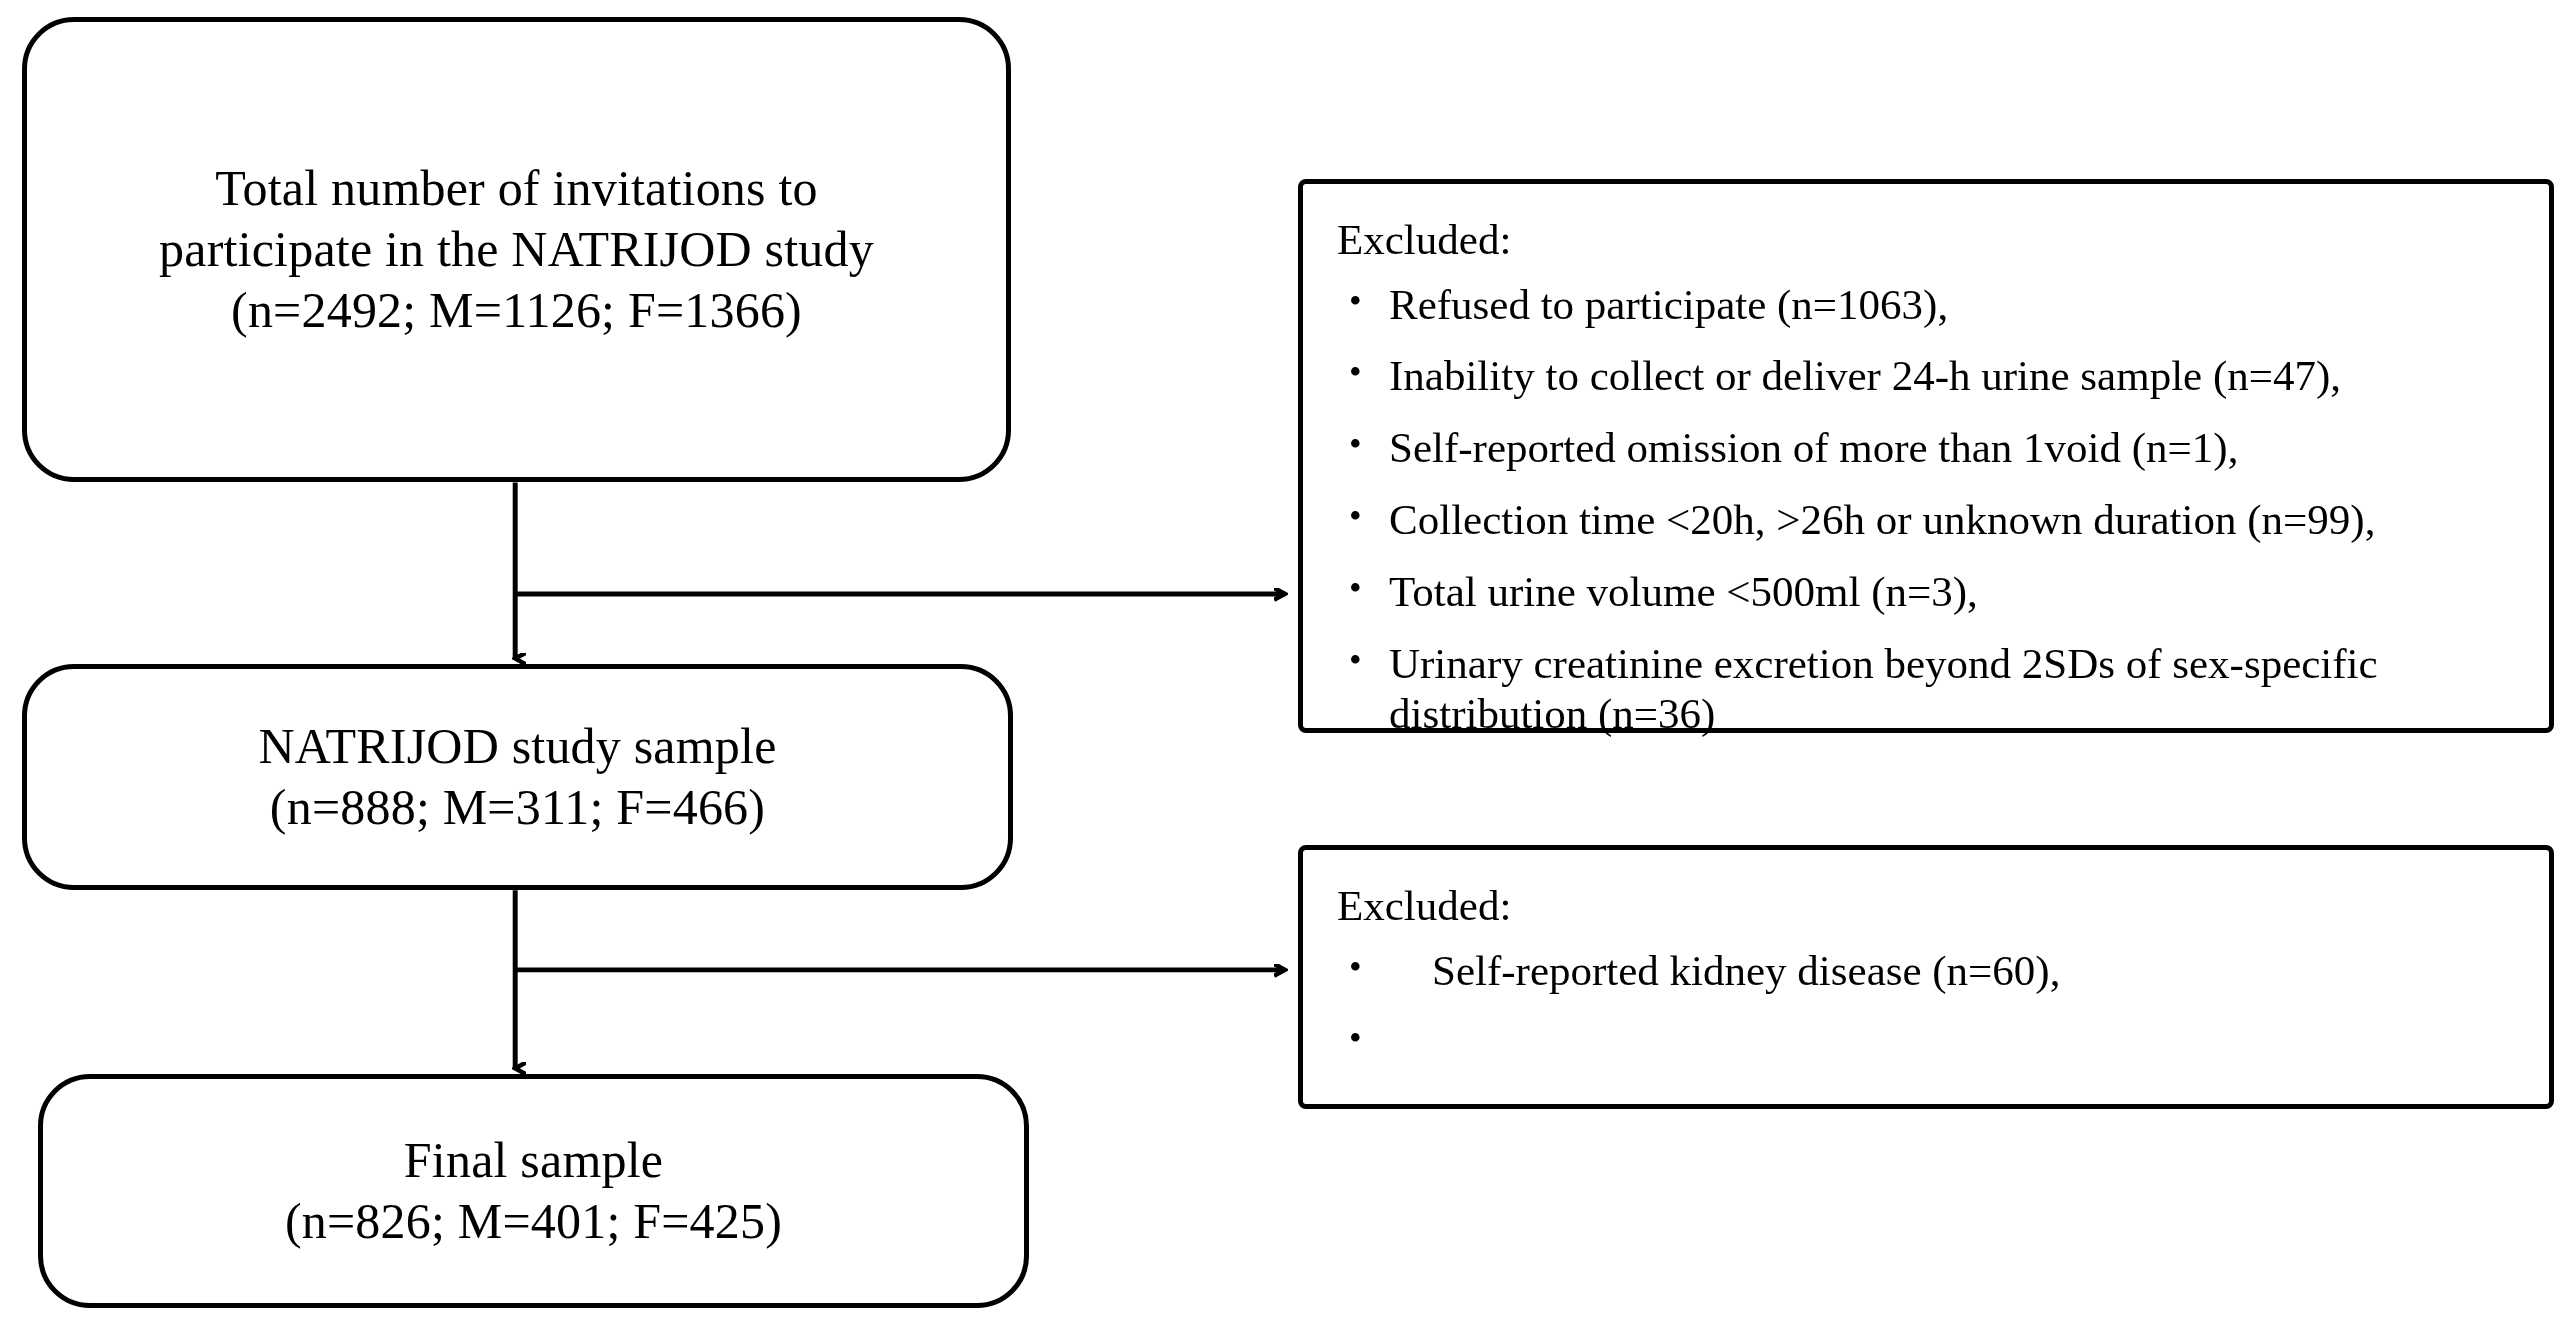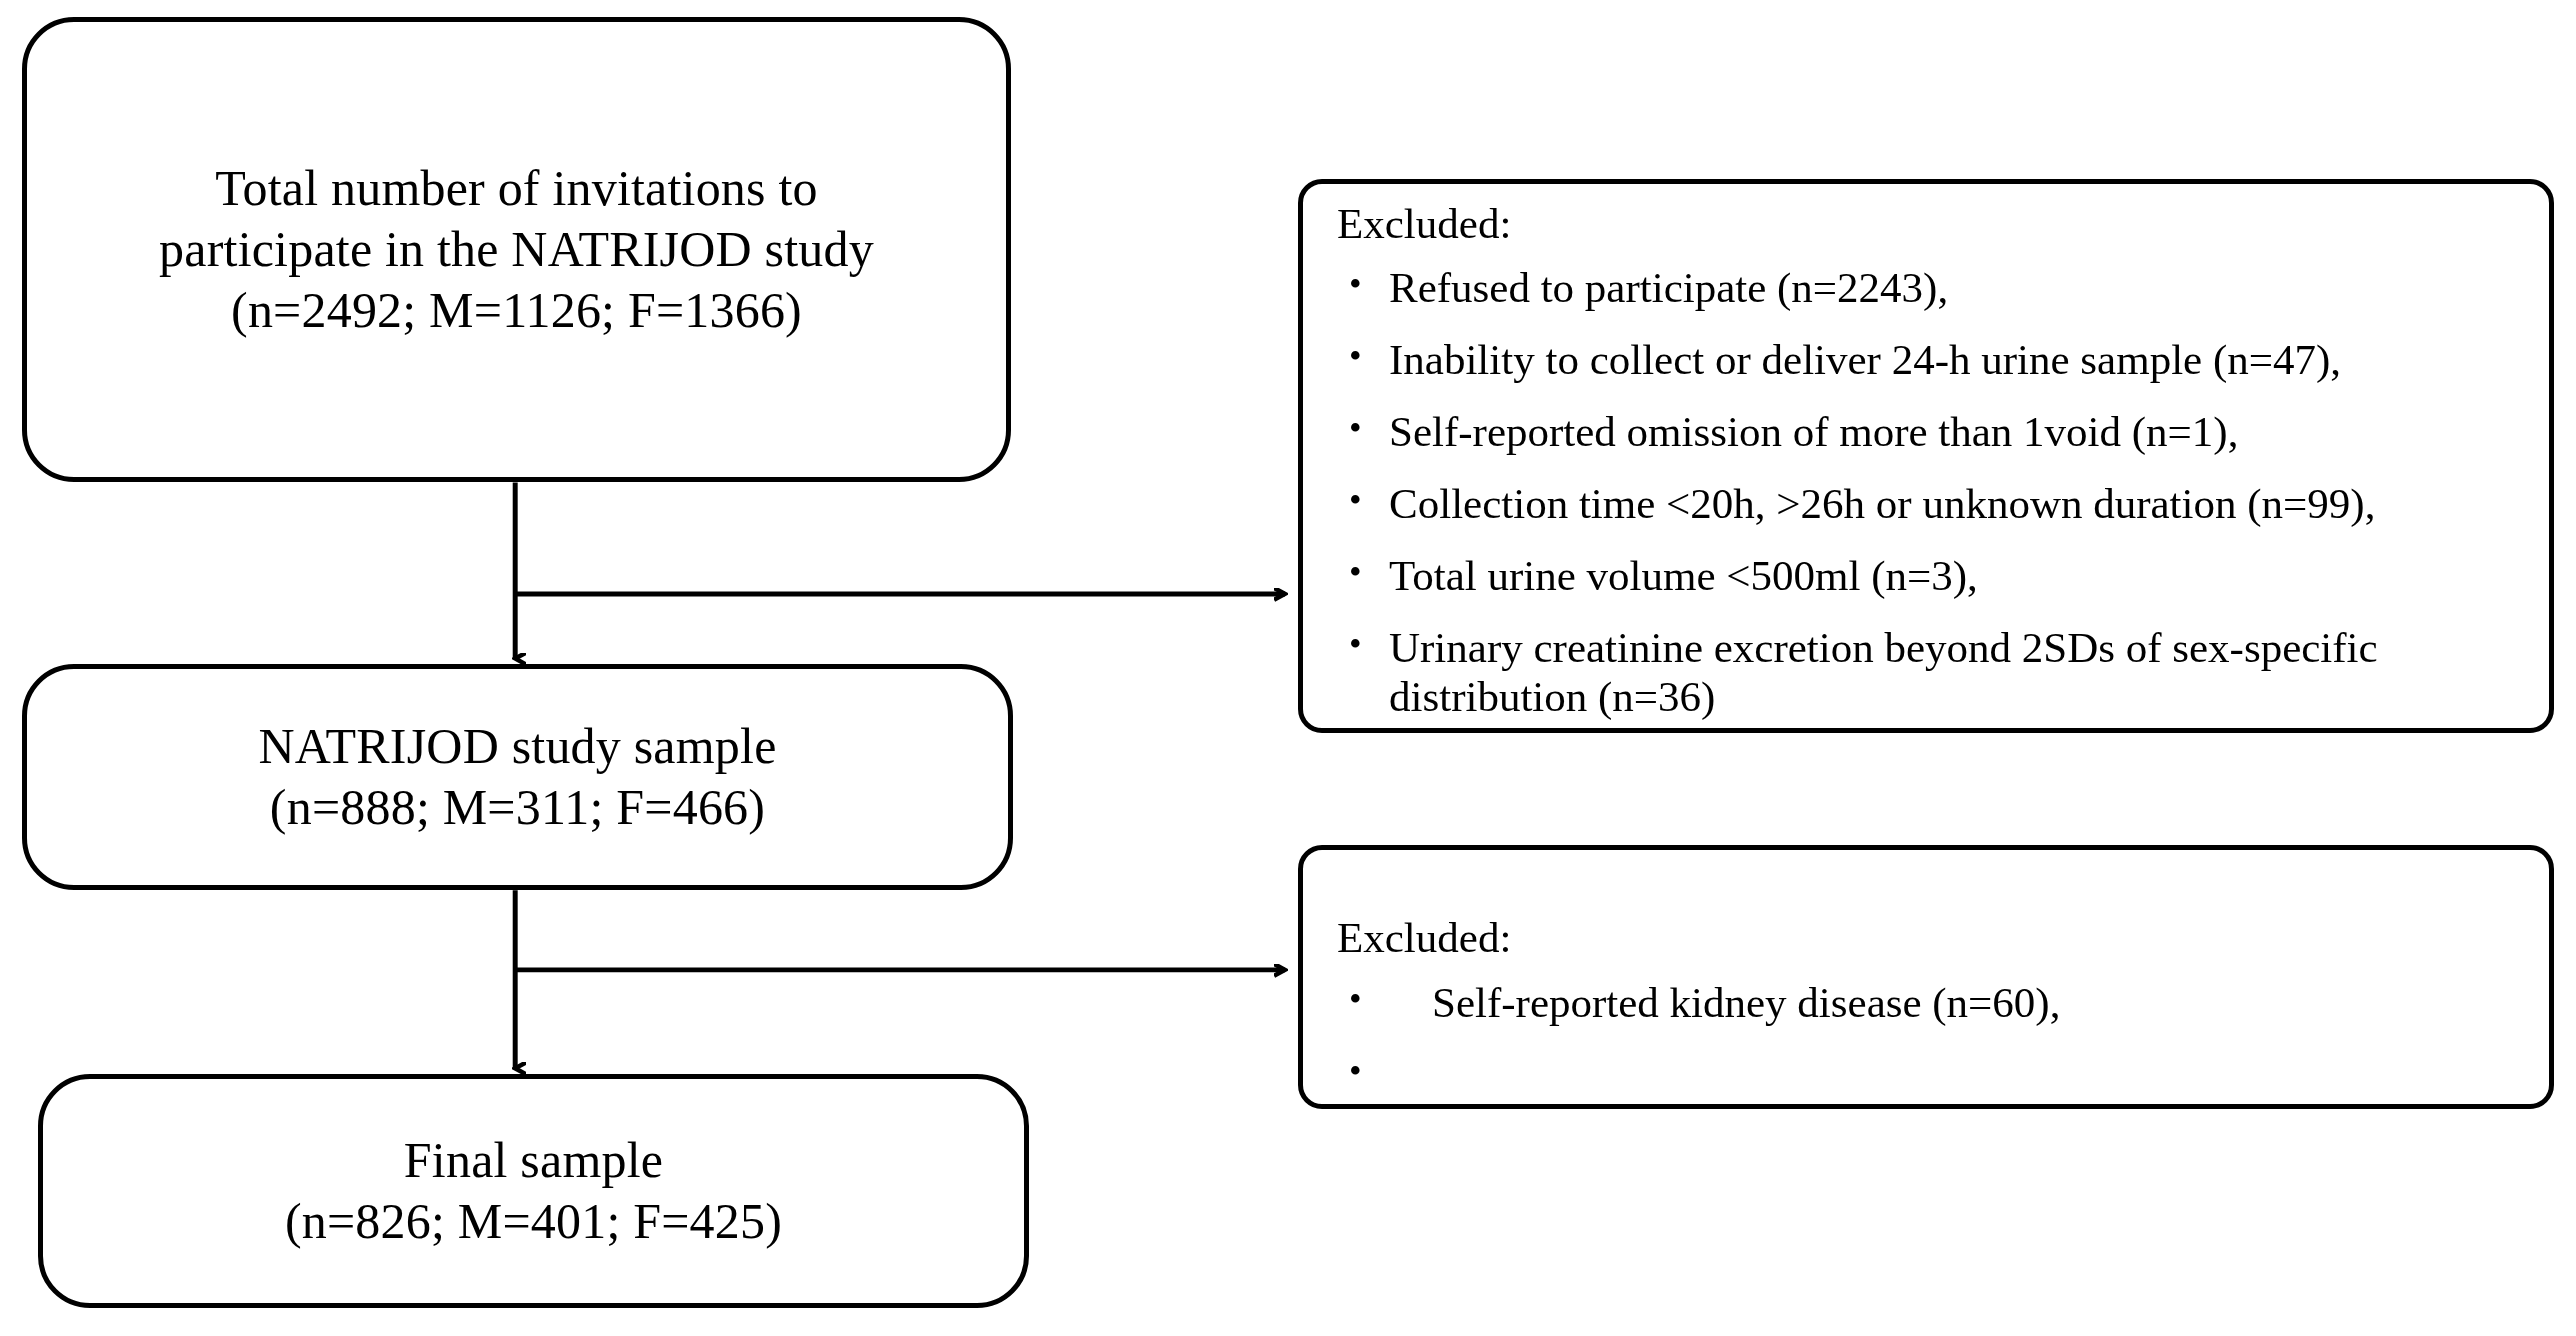--- a/index.html
+++ b/index.html
@@ -41,25 +41,25 @@
     text-align: center;
     white-space: pre-line;
     padding: 0 28px;
   }
 
   
   .excluded-box {
     position: absolute;
     box-sizing: border-box;
     border: 5px solid #000000;
-    border-radius: 24px;
+    border-radius: 8px;
     background: #ffffff;
     display: flex;
     flex-direction: column;
-    justify-content: center;
+    justify-content: flex-start;
   }
   .excluded-inner {
     padding: 30px 34px 22px 34px;
   }
   .excluded-title {
     font-size: 43px;
     line-height: 1.2;
     margin-bottom: 14px;
   }
   .excluded-list {
@@ -146,21 +146,21 @@
     <div class="box-text">Final sample
 (n=826; M=401; F=425)</div>
   </div>
 
   <div class="excluded-box" style="left:1298px; top:179px; width:1256px; height:554px;">
     <div class="excluded-inner">
       <div class="excluded-title">Excluded:</div>
       <ul class="excluded-list tight">
         <li>
           <span class="bullet">•</span>
-          <span>Refused to participate (n=2243),</span>
+          <span>Refused to participate (n=1063),</span>
         </li>
         <li>
           <span class="bullet">•</span>
           <span>Inability to collect or deliver 24-h urine sample (n=47),</span>
         </li>
         <li>
           <span class="bullet">•</span>
           <span>Self-reported omission of more than 1void (n=1),</span>
         </li>
         <li>

